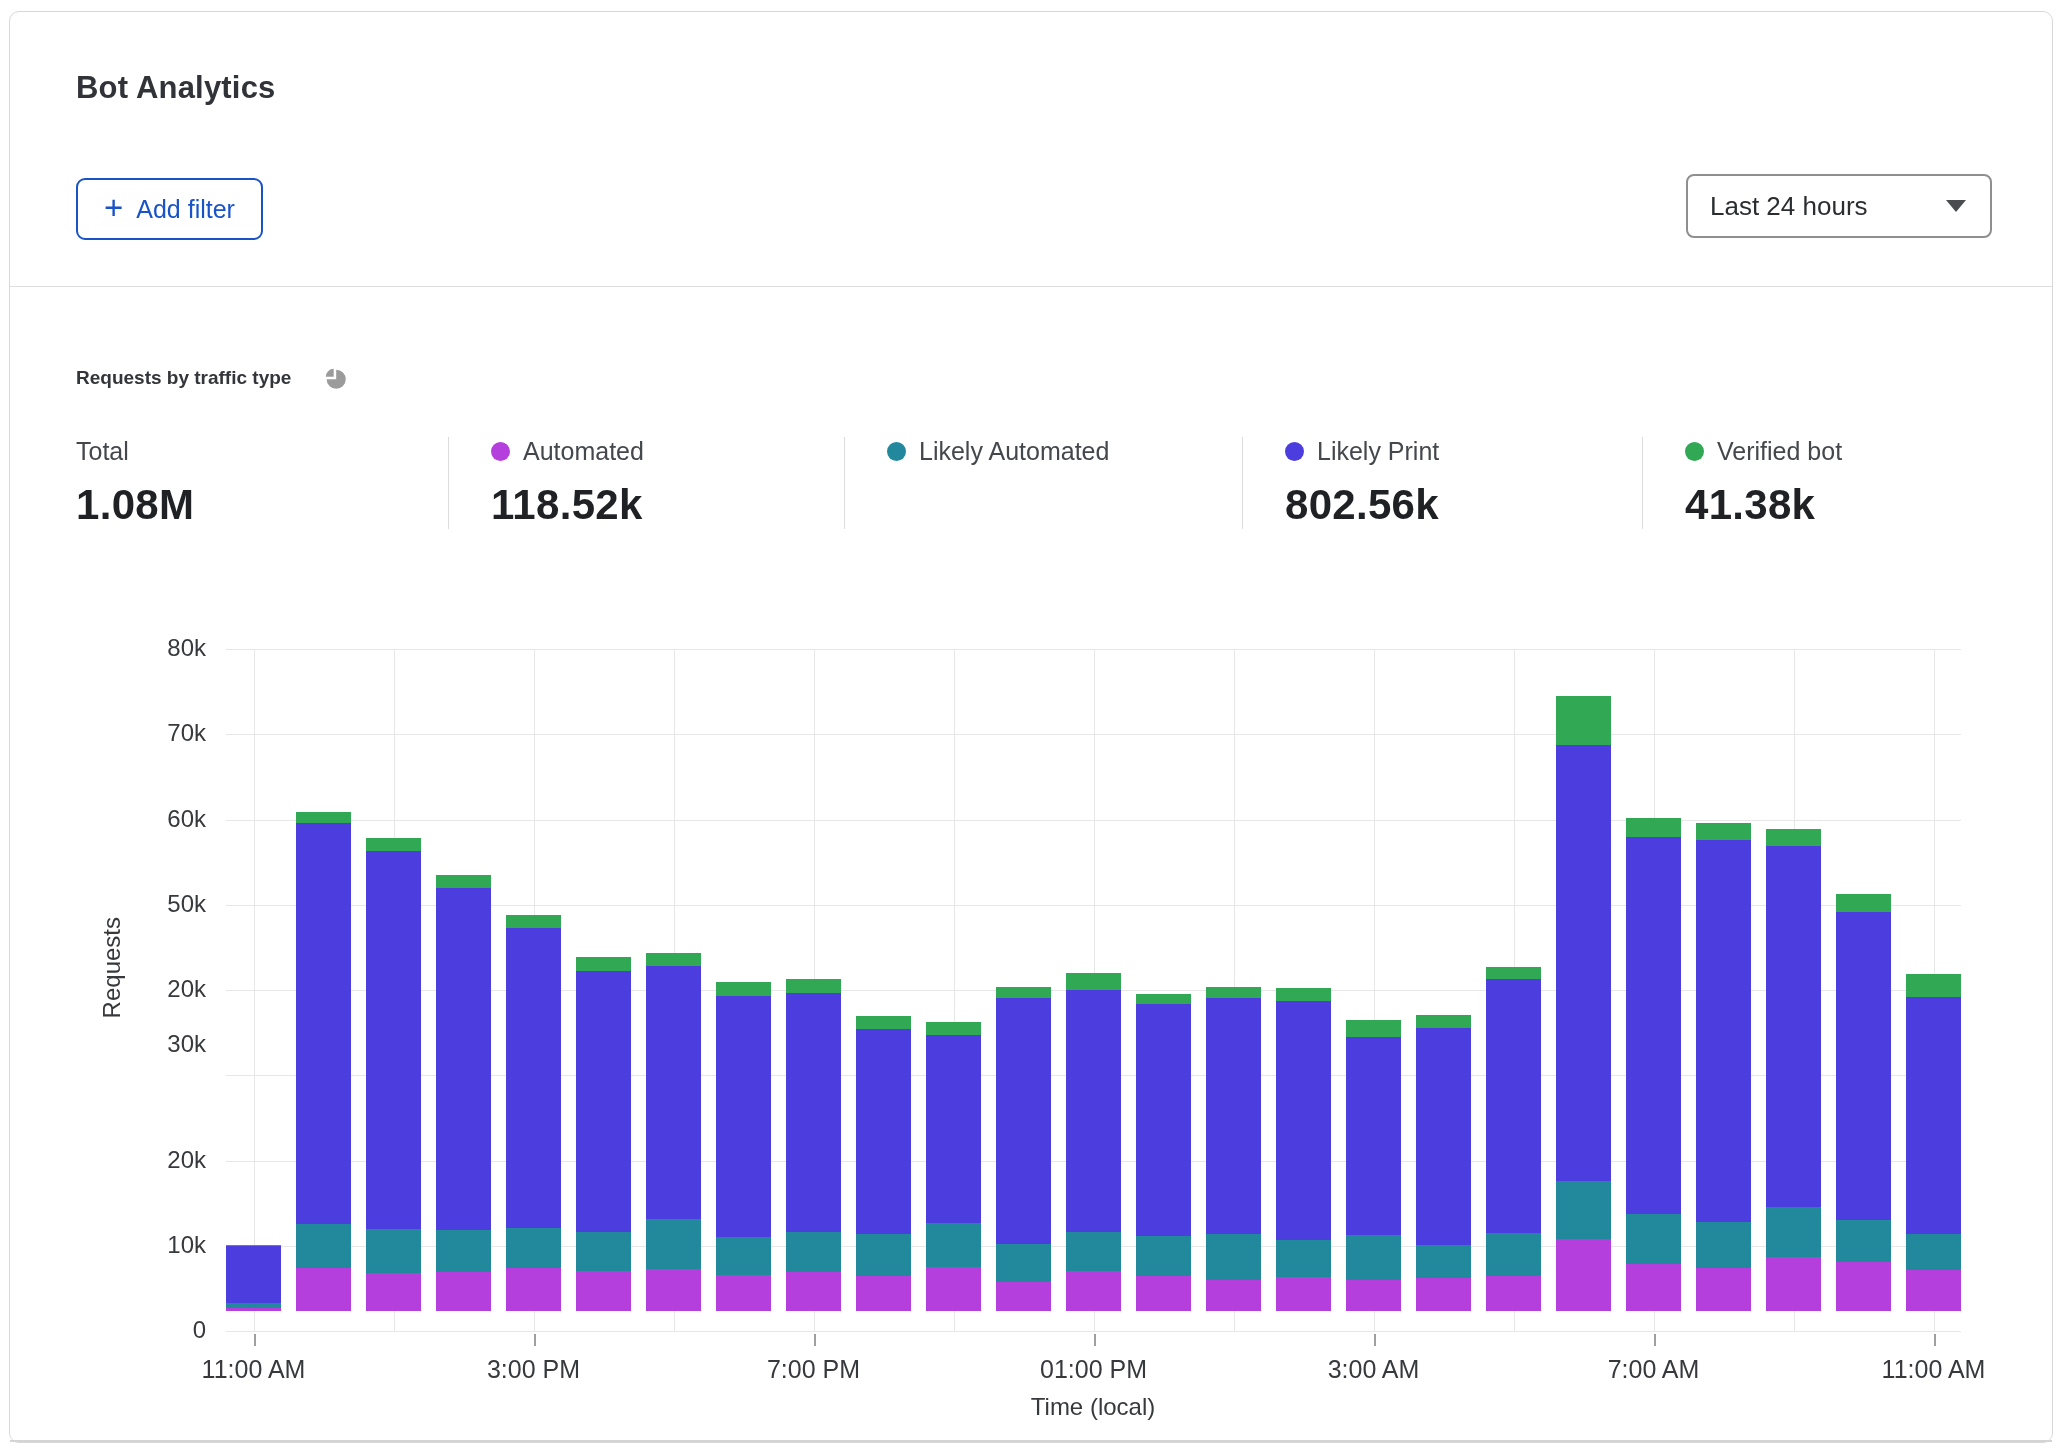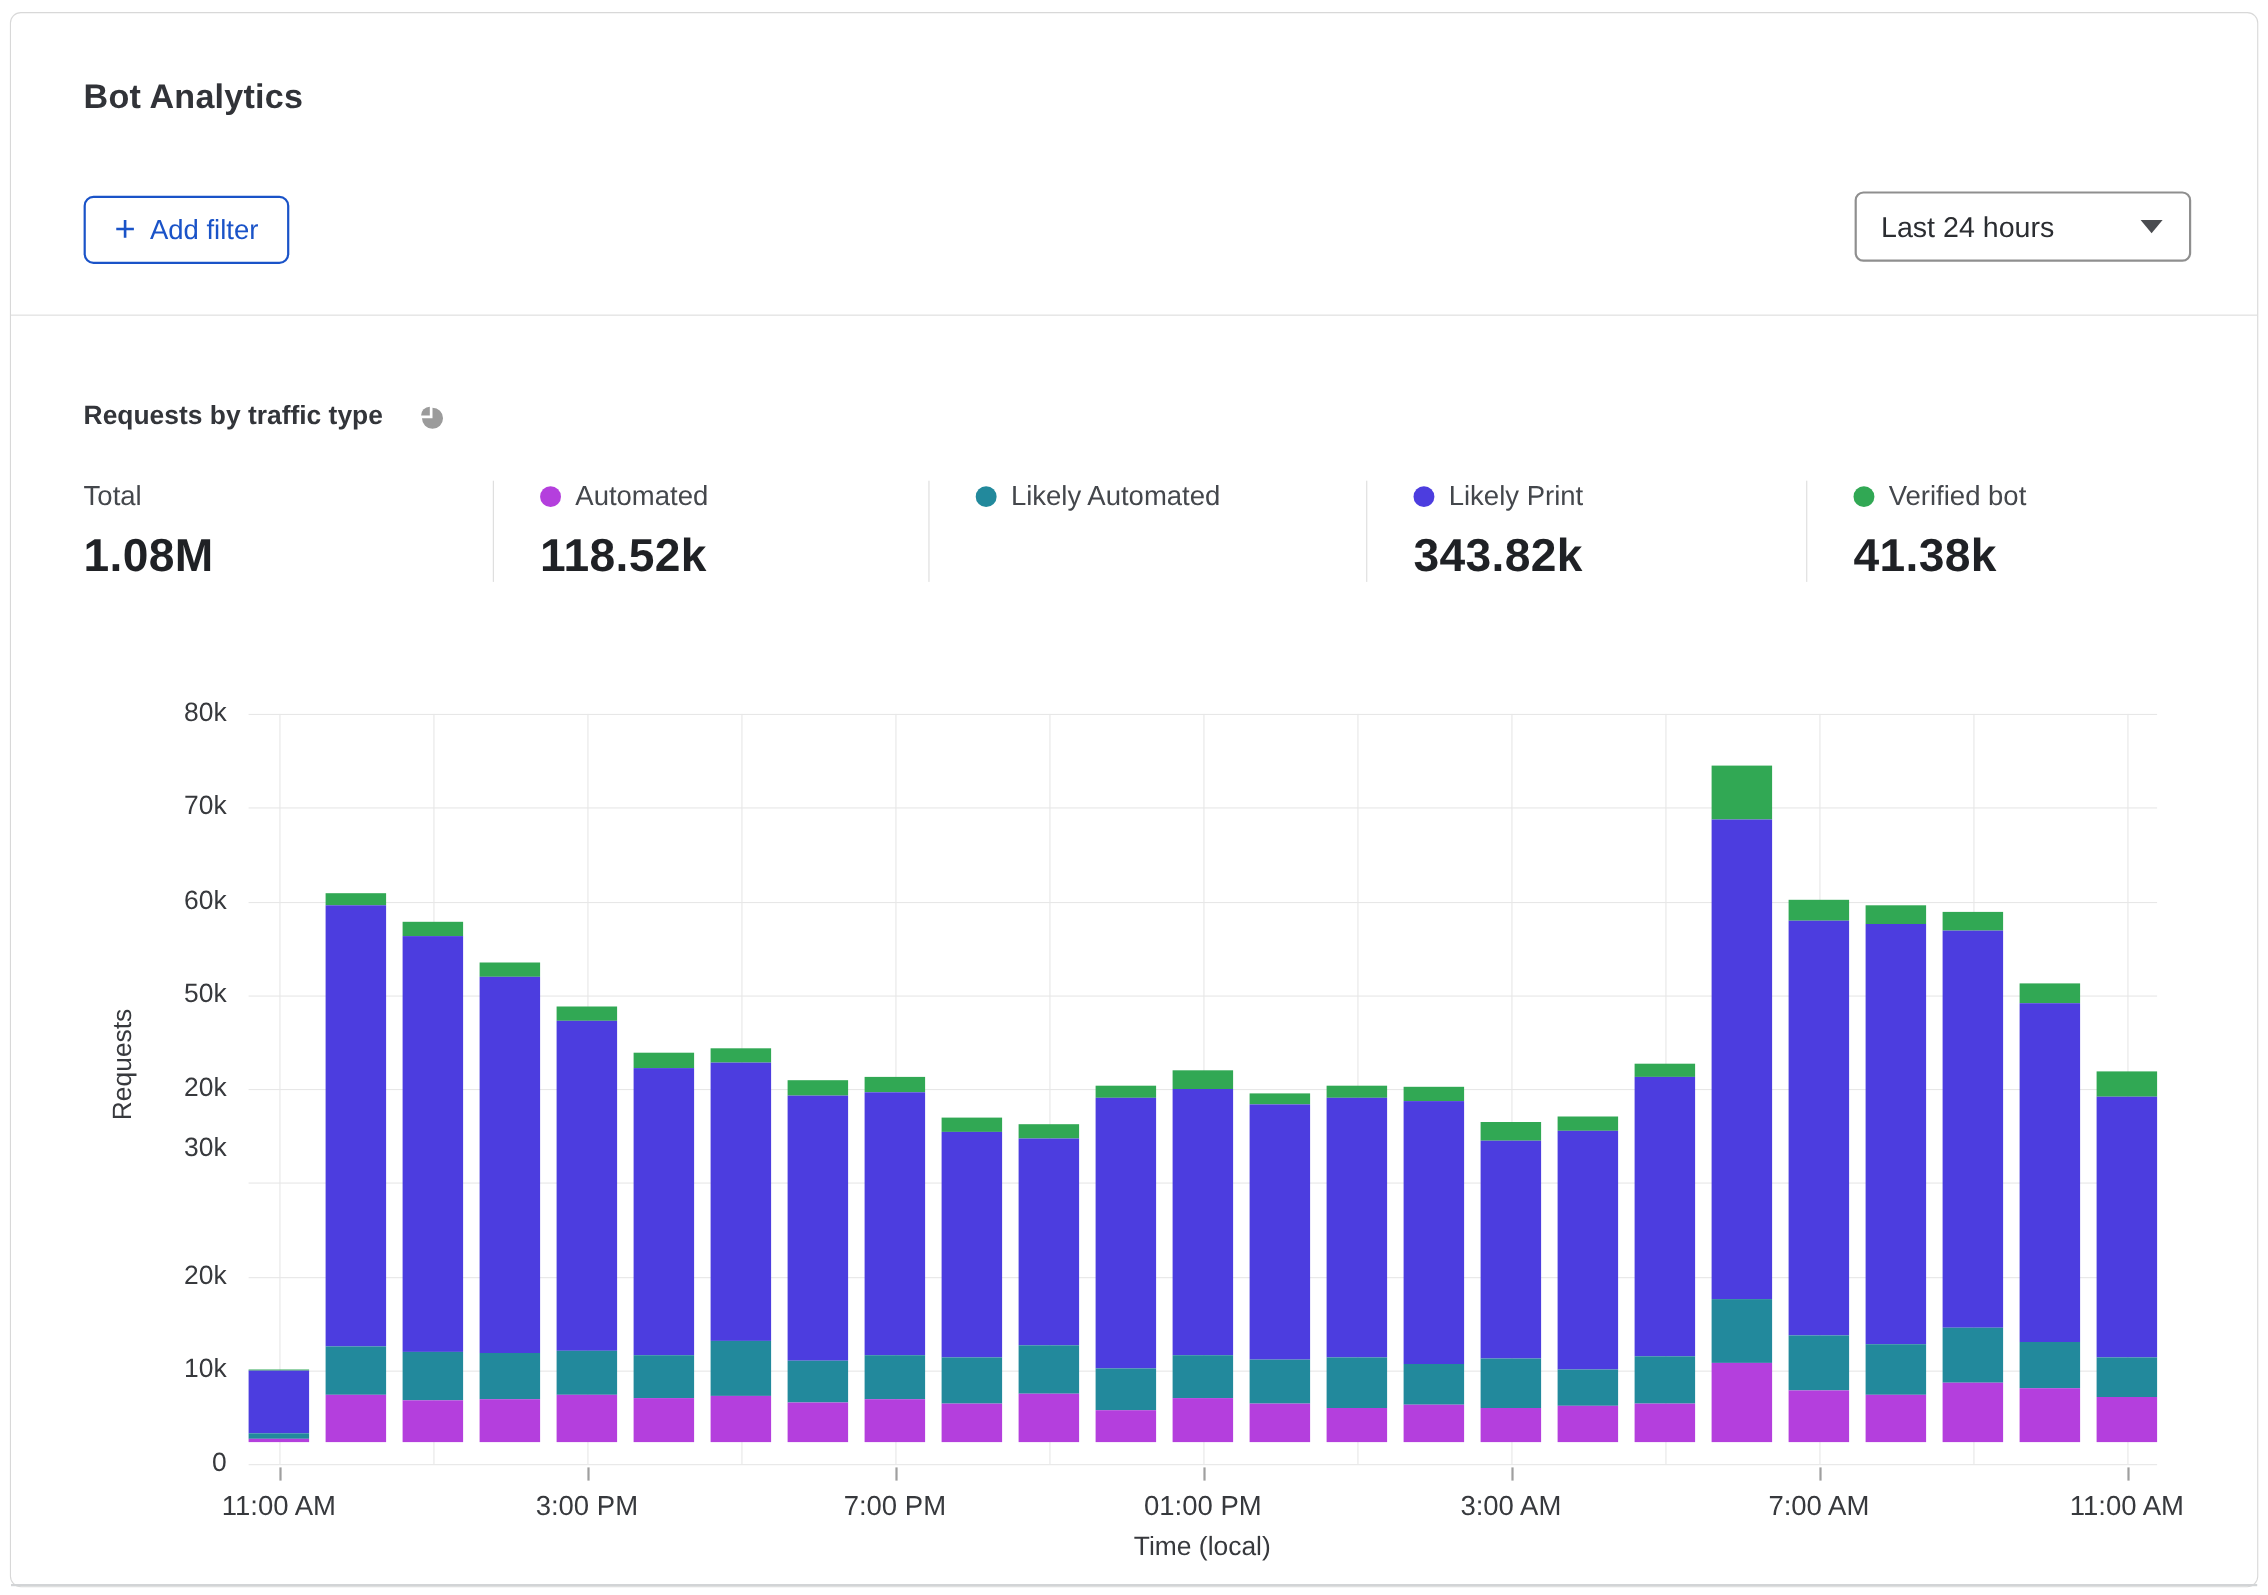--- a/index.html
+++ b/index.html
@@ -6,21 +6,21 @@
   body{width:2062px;height:1450px;position:relative;font-family:"Liberation Sans",sans-serif;color:#24262b;overflow:hidden;}
   .card{position:absolute;left:9px;top:11px;width:2044px;height:1432px;background:#fff;border:1px solid #d8d8d8;border-radius:10px;box-sizing:border-box;}
   .hdr-divider{position:absolute;left:0;right:0;top:274px;height:1px;background:#ddd;}
   .page-title{position:absolute;left:66px;top:58px;font-size:31px;font-weight:700;color:#313338;letter-spacing:.2px;}
   .hdr-actions{position:absolute;top:62px;right:60px;display:flex;align-items:center;gap:44px;}
   .hdr-link{display:flex;align-items:center;gap:11px;color:#1a56cf;font-size:25px;cursor:pointer;text-decoration:none;}
   .btn-addfilter{position:absolute;left:66px;top:166px;height:62px;display:flex;align-items:center;gap:13px;padding:0 26px;border:2px solid #1a53c8;border-radius:9px;background:#fff;color:#1a53c8;font-size:25px;cursor:pointer;box-sizing:border-box;}
   .btn-addfilter .plus{font-size:33px;font-weight:400;line-height:1;margin-top:-3px;}
   .select{position:absolute;right:60px;top:162px;width:306px;height:64px;border:2px solid #8f8f8f;border-radius:8px;display:flex;align-items:center;justify-content:space-between;padding:0 24px 0 22px;box-sizing:border-box;font-size:26px;color:#2b2d31;cursor:pointer;background:#fff;}
   .caret{width:0;height:0;border-left:10px solid transparent;border-right:10px solid transparent;border-top:12px solid #4a4c50;}
-  .section-title{position:absolute;left:66px;top:352px;display:flex;align-items:center;gap:30px;font-size:24px;font-weight:700;color:#33353a;}
+  .section-title{position:absolute;left:66px;top:352px;display:flex;align-items:center;gap:30px;font-size:19px;font-weight:700;color:#33353a;}
   .stats{position:absolute;left:66px;top:425px;display:flex;}
   .stat{box-sizing:border-box;padding-right:20px;}
   .stat+.stat{border-left:1px solid #dcdcdc;padding-left:42px;}
   .stat-label{display:flex;align-items:center;gap:13px;font-size:25px;color:#44474c;}
   .dot{width:19px;height:19px;border-radius:50%;flex:0 0 auto;}
   .stat-value{margin-top:15px;font-size:42px;font-weight:700;color:#1f2125;letter-spacing:.3px;}
   .gridline-h{position:absolute;height:1px;background:#e7e7e7;}
   .gridline-v{position:absolute;width:1px;background:#e7e7e7;}
   .ylab{position:absolute;width:120px;text-align:right;font-size:24px;color:#37393d;}
   .xlab{position:absolute;font-size:25px;color:#37393d;text-align:center;transform:translateX(-50%);white-space:nowrap;}
@@ -80,21 +80,21 @@
       <div class="stat-label">
           <span class="dot" style="background: rgb(34, 137, 156);"></span>
           <span>Likely Automated</span>
         </div>
     </div>
     <div class="stat" style="width:400px">
       <div class="stat-label">
           <span class="dot" style="background: rgb(76, 61, 223);"></span>
           <span>Likely Print</span>
         </div>
-      <div class="stat-value">343.82k</div>
+      <div class="stat-value">802.56k</div>
     </div>
     <div class="stat" style="width:330px">
       <div class="stat-label">
           <span class="dot" style="background: rgb(49, 168, 84);"></span>
           <span>Verified bot</span>
         </div>
       <div class="stat-value">41.38k</div>
     </div>
   </div>
 

